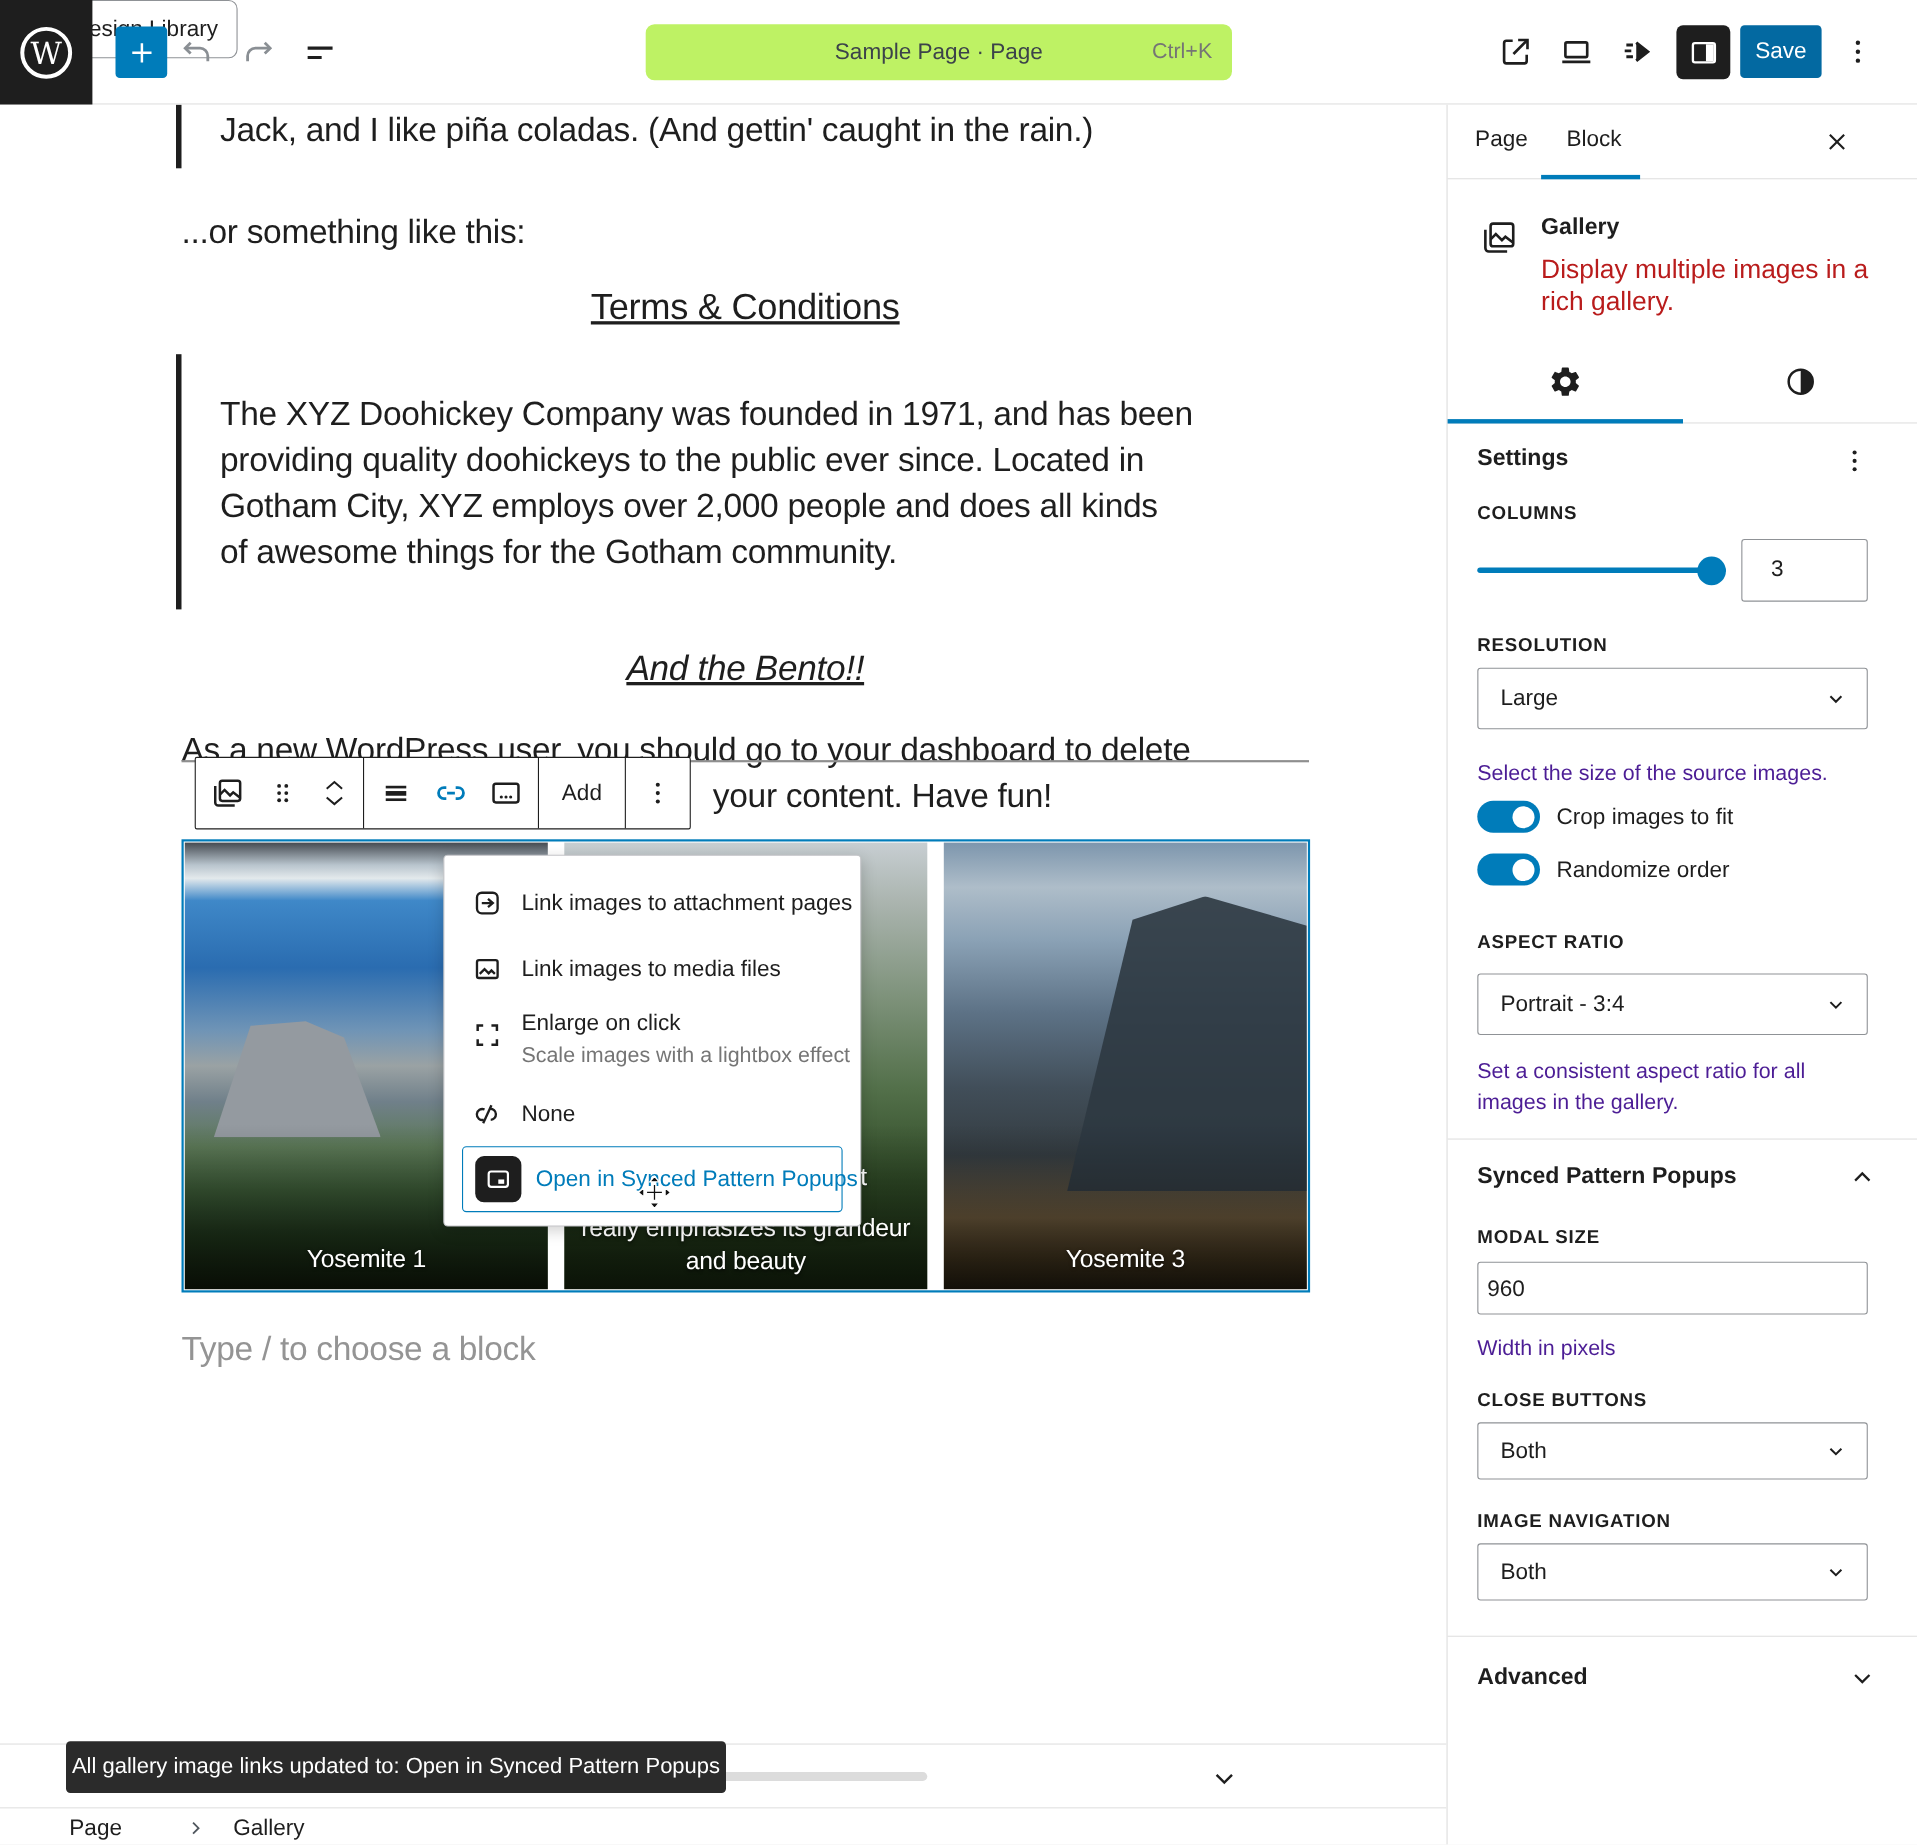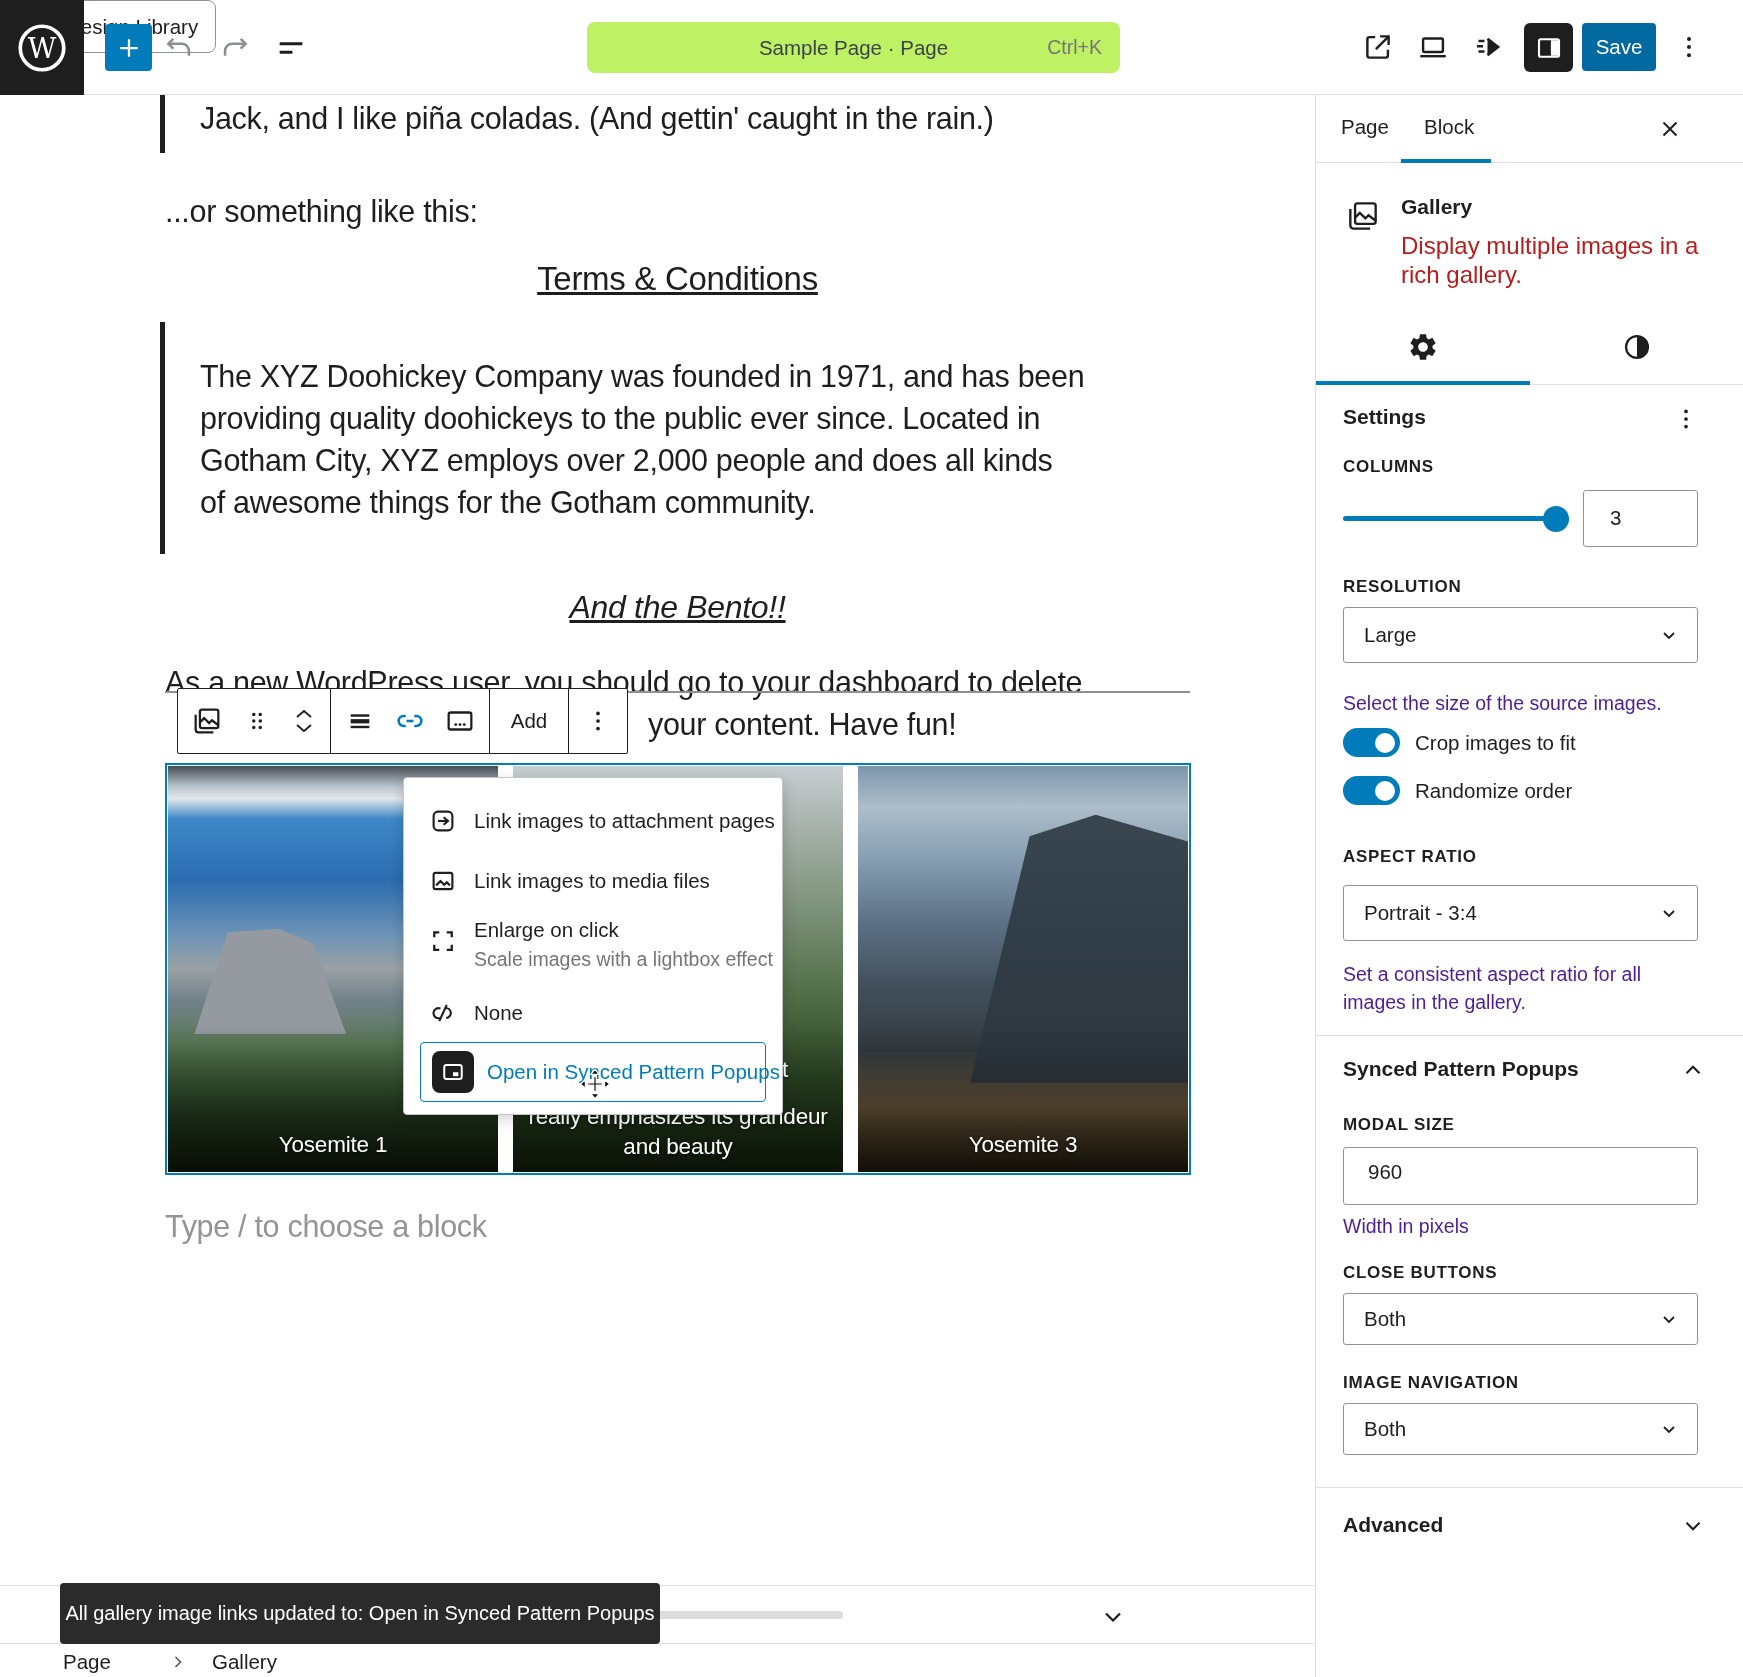--- a/index.html
+++ b/index.html
@@ -87,21 +87,21 @@
   .toggle::after{content:"";position:absolute;right:5px;top:4.5px;width:20px;height:20px;border-radius:50%;background:#fff}
   .toggle-label{position:absolute;left:99px;font-size:20.5px;color:#1e1e1e}
   .divider{position:absolute;left:0;width:428px;height:1px;background:#e0e0e0}
   .sect-title{position:absolute;left:27px;font-size:21px;font-weight:bold;color:#1e1e1e}
 
   
   #editor-bottom-line{position:absolute;left:0;top:1585px;width:1315px;height:1px;background:#e0e0e0}
   #hscroll{position:absolute;left:650px;top:1611px;width:193px;height:8px;border-radius:4px;background:#dcdcdc;cursor:pointer}
   #collapse-btn{position:absolute;left:1093px;top:1597px;width:40px;height:40px}
   #crumb-line{position:absolute;left:0;top:1643px;width:1315px;height:1px;background:#e0e0e0}
-  #toast{position:absolute;left:60px;top:1583px;width:600px;height:61px;background:#2b2b2b;border-radius:4px;
+  #toast{position:absolute;left:60px;top:1583px;width:600px;height:47px;background:#2b2b2b;border-radius:4px;
       color:#fff;font-size:20px;display:flex;align-items:center;justify-content:center;z-index:30;white-space:nowrap}
   .crumb{position:absolute;top:1650px;font-size:20.5px;color:#1e1e1e;background:none;border:none;font-family:inherit}
 </style>
 </head>
 <body>
 
 <div id="app">
 
   <div id="topbar">
     <button class="ibtn" id="wp-logo">
@@ -469,21 +469,21 @@
     <div class="divider" style="top:940px"></div>
 
     <div class="sect-title" style="top:962px">Synced Pattern Popups</div>
     <span class="s-abs" style="left:364px;top:962px">
       <svg width="26" height="26" viewBox="0 0 24 24" fill="none" stroke="#1e1e1e" stroke-width="1.9">
           <path d="M6 15l6-6 6 6"></path>
         </svg>
     </span>
 
     <div class="uplabel" style="top:1020px">MODAL SIZE</div>
-    <div class="s-abs" style="left:27px;top:1052px;width:355px;height:58px;border:1.5px solid #8f9296;border-radius:3px;font-size:20.5px;line-height:47px;padding-left:24px">960</div>
+    <div class="s-abs" style="left:27px;top:1052px;width:355px;height:48px;border:1.5px solid #8f9296;border-radius:3px;font-size:20.5px;line-height:47px;padding-left:8px">960</div>
     <div class="help" style="top:1117px">Width in pixels</div>
 
     <div class="uplabel" style="top:1168px">CLOSE BUTTONS</div>
     <div class="select" style="top:1198px;height:52px">
       <span>Both</span>
       <span>
           <svg width="24" height="24" viewBox="0 0 24 24" fill="none" stroke="#1e1e1e" stroke-width="1.8">
             <path d="M7 10l5 5 5-5"></path>
           </svg>
         </span>

